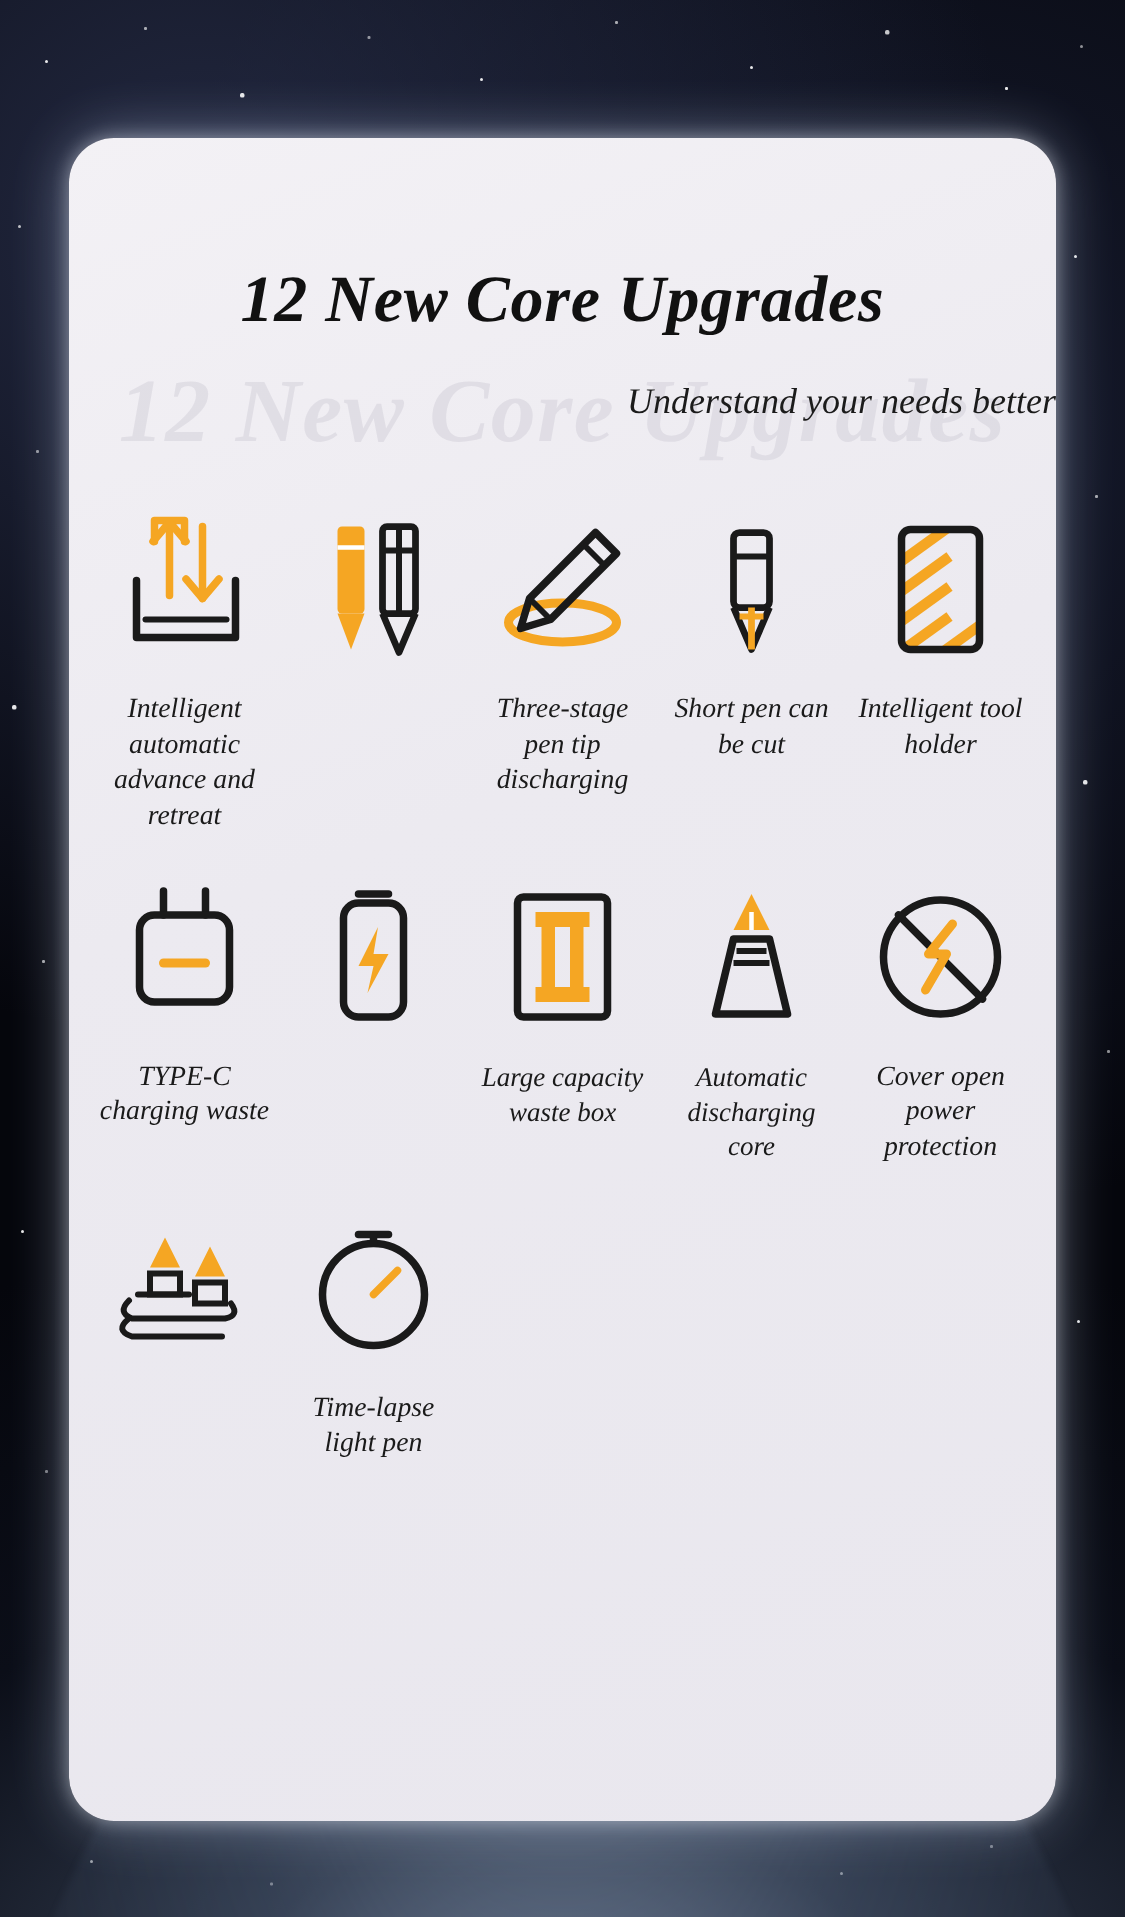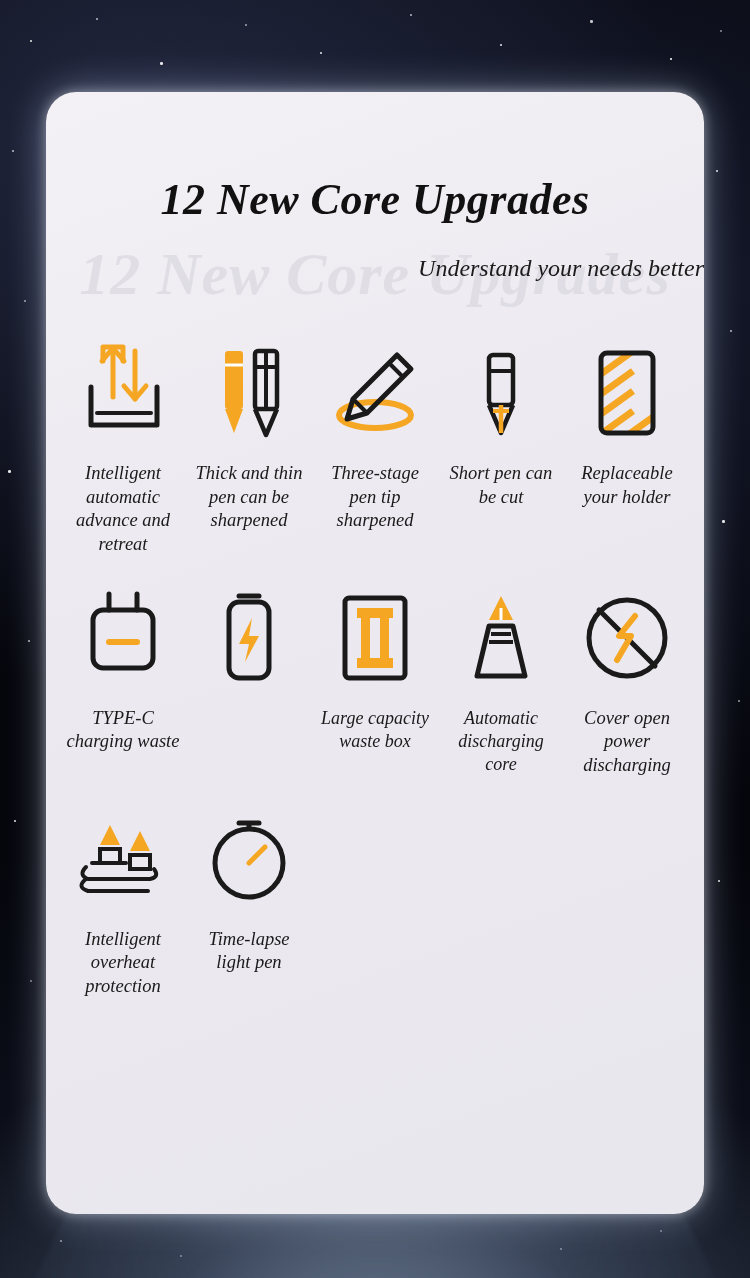--- a/index.html
+++ b/index.html
@@ -192,33 +192,32 @@
           <svg width="108" height="104" viewBox="0 0 108 104" fill="none">
             <rect x="30" y="10" width="18" height="58" rx="3" fill="#f5a623"></rect>
             <path d="M30 68 L39 92 L48 68 Z" fill="#f5a623"></path>
             <path d="M30 24 L48 24" stroke="#ffffff" stroke-width="3"></path>
             <rect x="60" y="10" width="22" height="58" rx="3" stroke="#1a1a1a" stroke-width="4.5" fill="none"></rect>
             <path d="M60 68 L71 94 L82 68" stroke="#1a1a1a" stroke-width="4.5" stroke-linejoin="round" fill="none"></path>
             <path d="M71 10 L71 68" stroke="#1a1a1a" stroke-width="4"></path>
             <path d="M60 26 L82 26" stroke="#1a1a1a" stroke-width="4"></path>
           </svg>
         </div>
-        <div class="cell-label">Thick and thin pen can be sharpened</div>
       </div>
 
       <div class="cell">
         <div class="icon-box">
           <svg width="112" height="104" viewBox="0 0 112 104" fill="none">
             <ellipse cx="56" cy="74" rx="36" ry="13" stroke="#f5a623" stroke-width="6" fill="none"></ellipse>
             <path d="M78 14 L92 28 L48 72 L28 78 L34 58 Z" stroke="#1a1a1a" stroke-width="5" stroke-linejoin="round" fill="none"></path>
             <path d="M34 58 L48 72" stroke="#1a1a1a" stroke-width="4"></path>
             <path d="M70 22 L84 36" stroke="#1a1a1a" stroke-width="4"></path>
           </svg>
         </div>
-        <div class="cell-label">Three-stage pen tip sharpened</div>
+        <div class="cell-label">Three-stage pen tip discharging</div>
       </div>
 
       <div class="cell">
         <div class="icon-box">
           <svg width="108" height="104" viewBox="0 0 108 104" fill="none">
             <rect x="42" y="14" width="24" height="50" rx="4" stroke="#1a1a1a" stroke-width="4.5" fill="none"></rect>
             <path d="M42 64 L54 92 L66 64" stroke="#1a1a1a" stroke-width="4.5" stroke-linejoin="round" fill="none"></path>
             <path d="M54 64 L54 92" stroke="#f5a623" stroke-width="4.5"></path>
             <path d="M46 70 L62 70" stroke="#f5a623" stroke-width="4"></path>
             <path d="M42 30 L66 30" stroke="#1a1a1a" stroke-width="4"></path>
@@ -241,21 +240,21 @@
                 <path d="M10 46 L60 10"></path>
                 <path d="M10 66 L60 30"></path>
                 <path d="M10 86 L60 50"></path>
                 <path d="M10 106 L60 70"></path>
                 <path d="M30 112 L80 76"></path>
               </g>
             </g>
             <rect x="28" y="12" width="52" height="80" rx="6" stroke="#1a1a1a" stroke-width="5" fill="none"></rect>
           </svg>
         </div>
-        <div class="cell-label">Replaceable your holder</div>
+        <div class="cell-label">Intelligent tool holder</div>
       </div>
 
       <div class="cell">
         <div class="icon-box">
           <svg width="108" height="104" viewBox="0 0 108 104" fill="none">
             <path d="M40 8 L40 24" stroke="#1a1a1a" stroke-width="5" stroke-linecap="round"></path>
             <path d="M68 8 L68 24" stroke="#1a1a1a" stroke-width="5" stroke-linecap="round"></path>
             <rect x="24" y="24" width="60" height="58" rx="10" stroke="#1a1a1a" stroke-width="5" fill="none"></rect>
             <path d="M40 56 L68 56" stroke="#f5a623" stroke-width="6" stroke-linecap="round"></path>
           </svg>
@@ -300,36 +299,35 @@
       </div>
 
       <div class="cell">
         <div class="icon-box">
           <svg width="108" height="104" viewBox="0 0 108 104" fill="none">
             <circle cx="54" cy="52" r="38" stroke="#1a1a1a" stroke-width="5" fill="none"></circle>
             <path d="M26 24 L82 80" stroke="#1a1a1a" stroke-width="5" stroke-linecap="round"></path>
             <path d="M62 30 L46 50 L58 50 L44 74" stroke="#f5a623" stroke-width="6" stroke-linecap="round" stroke-linejoin="round" fill="none"></path>
           </svg>
         </div>
-        <div class="cell-label">Cover open power discharging</div>
+        <div class="cell-label">Cover open power protection</div>
       </div>
 
       <div class="cell">
         <div class="icon-box">
           <svg width="118" height="104" viewBox="0 0 118 104" fill="none">
             <path d="M46 18 L56 38 L36 38 Z" fill="#f5a623"></path>
             <path d="M76 24 L86 44 L66 44 Z" fill="#f5a623"></path>
             <rect x="36" y="42" width="20" height="14" stroke="#1a1a1a" stroke-width="4" fill="none"></rect>
             <rect x="66" y="48" width="20" height="14" stroke="#1a1a1a" stroke-width="4" fill="none"></rect>
             <path d="M22 60 Q14 68 24 72 L86 72 Q96 70 90 62" stroke="#1a1a1a" stroke-width="4" fill="none" stroke-linecap="round"></path>
             <path d="M22 72 Q12 80 24 84 L84 84" stroke="#1a1a1a" stroke-width="4" fill="none" stroke-linecap="round"></path>
             <path d="M28 56 L62 56" stroke="#1a1a1a" stroke-width="4" stroke-linecap="round"></path>
           </svg>
         </div>
-        <div class="cell-label">Intelligent overheat protection</div>
       </div>
 
       <div class="cell">
         <div class="icon-box">
           <svg width="108" height="104" viewBox="0 0 108 104" fill="none">
             <circle cx="54" cy="56" r="34" stroke="#1a1a1a" stroke-width="5" fill="none"></circle>
             <path d="M44 16 L64 16" stroke="#1a1a1a" stroke-width="5" stroke-linecap="round"></path>
             <path d="M54 16 L54 22" stroke="#1a1a1a" stroke-width="5"></path>
             <path d="M54 56 L70 40" stroke="#f5a623" stroke-width="5" stroke-linecap="round"></path>
           </svg>

